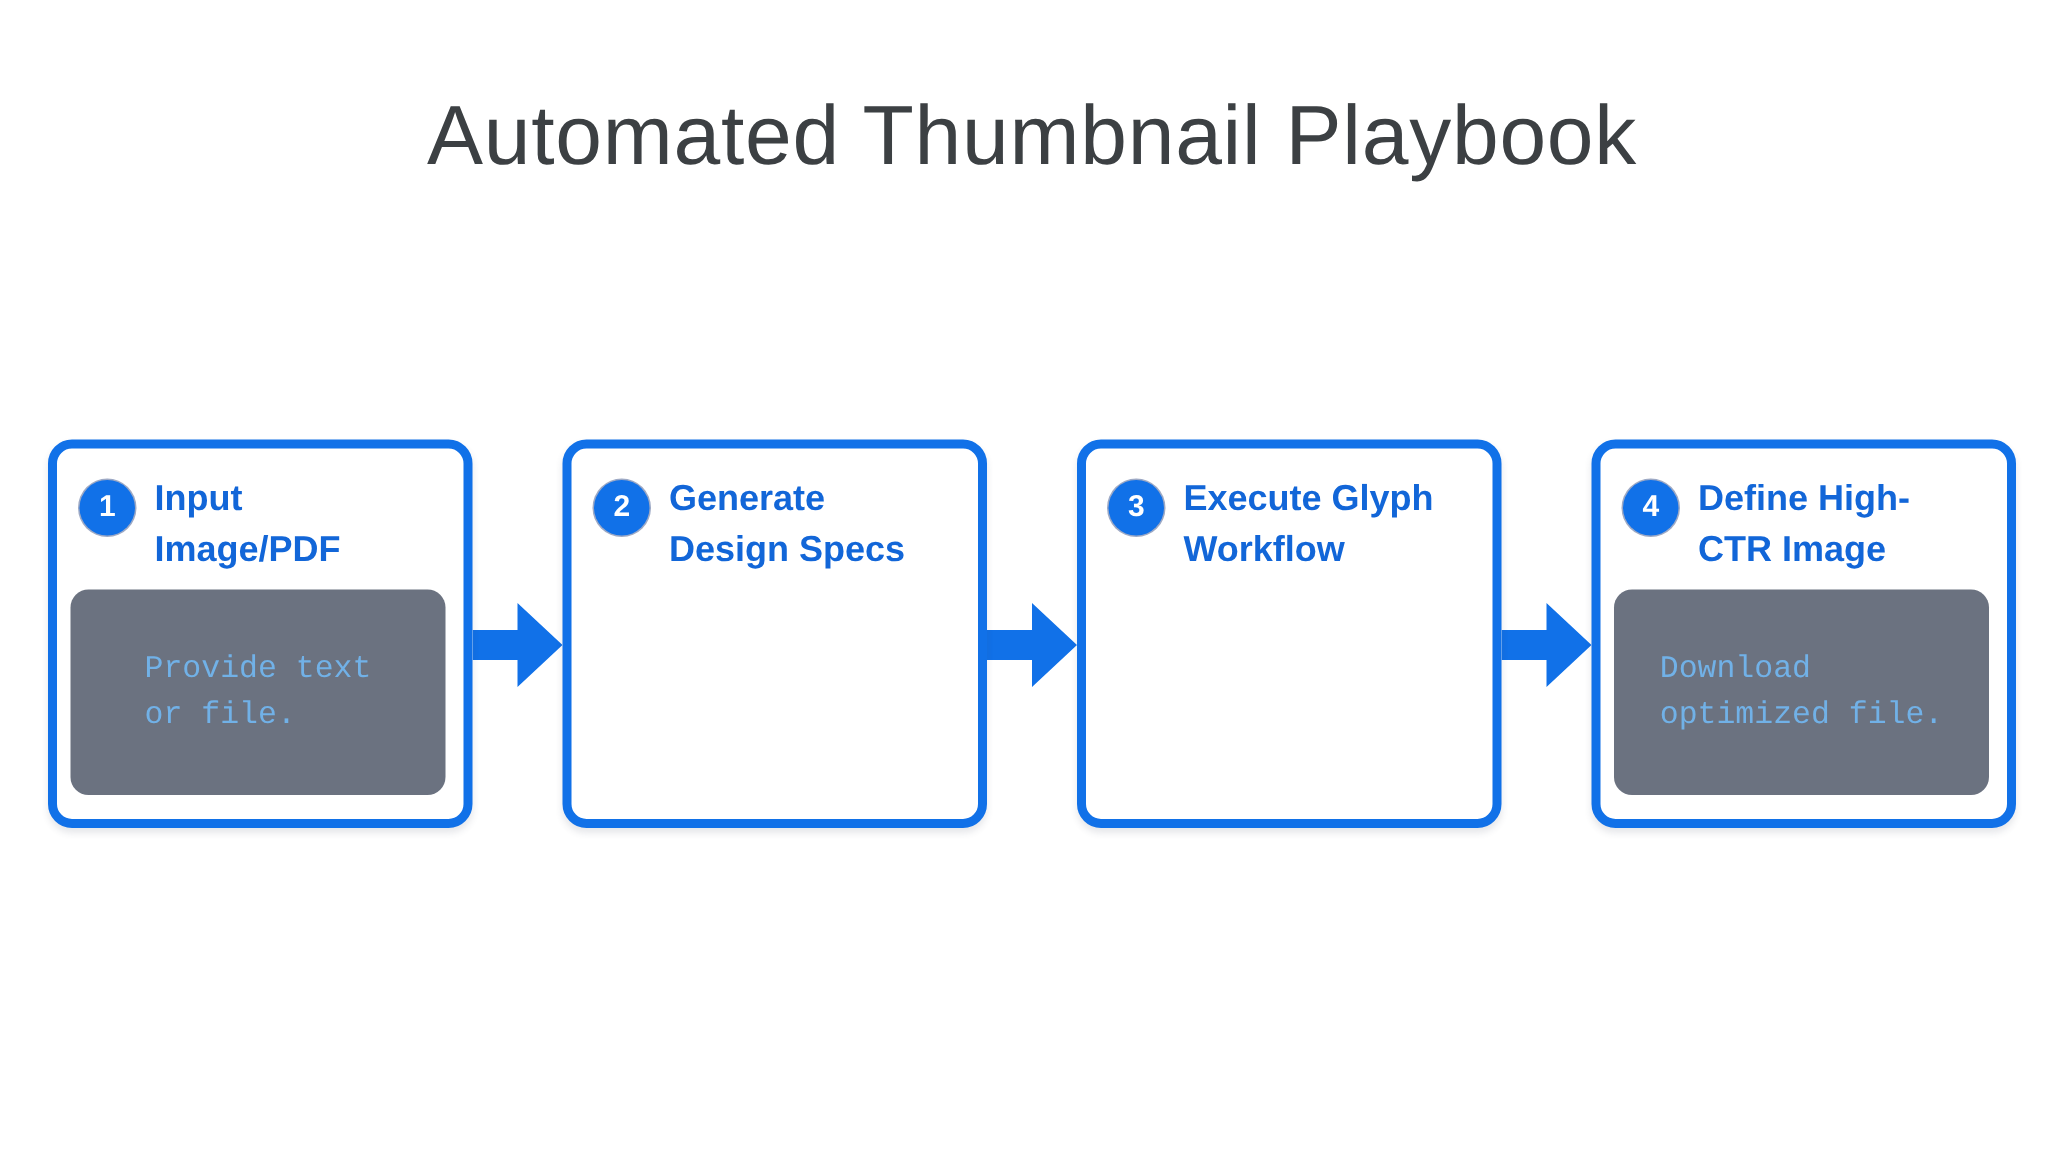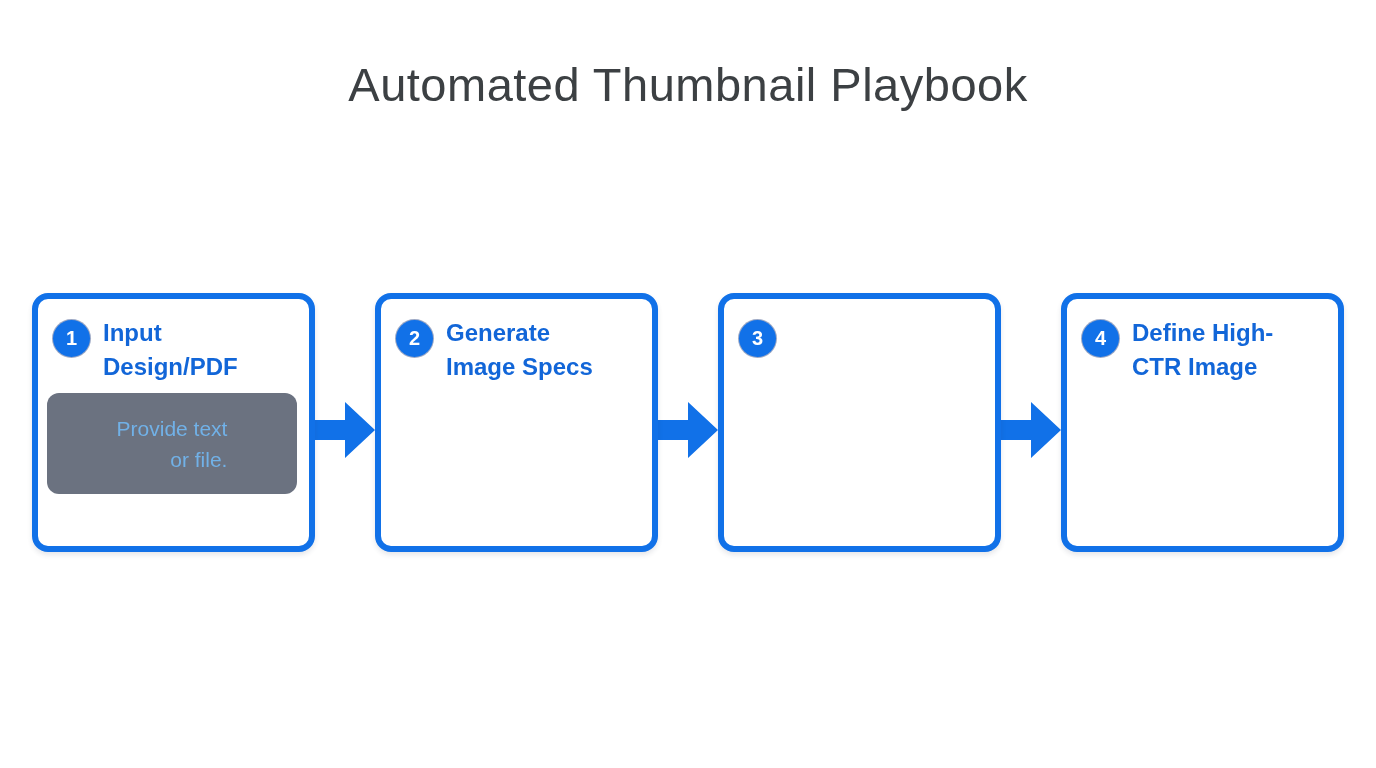--- a/index.html
+++ b/index.html
@@ -12,21 +12,21 @@
   html,body{margin:0;padding:0;}
   body{
     width:1376px;height:768px;
     background:#ffffff;
     font-family:"Liberation Sans", sans-serif;
     position:relative;overflow:hidden;
   }
   .page-title{
     position:absolute;top:57px;left:0;width:100%;
     margin:0;text-align:center;
-    font-size:47px;font-weight:300;letter-spacing:.5px;
+    font-size:56px;font-weight:300;letter-spacing:.5px;
     color:var(--title-gray);
   }
   .flow{
     position:absolute;top:293px;left:32px;
     display:flex;align-items:flex-start;
   }
   .card{
     width:283px;height:259px;box-sizing:border-box;flex:none;
     background:#ffffff;
     border:6px solid var(--blue);
@@ -46,25 +46,26 @@
     display:flex;align-items:center;justify-content:center;
     box-shadow:0 0 0 1px rgba(10,40,110,.4);
   }
   .step-heading{
     margin:0;
     font-size:24px;line-height:34px;font-weight:bold;
     color:var(--heading-blue);
     white-space:pre-line;
   }
   .detail-box{
-    position:absolute;left:9px;right:12px;top:94px;height:101px;
+    position:absolute;left:9px;right:12px;top:94px;height:137px;
     background:var(--box-gray);
     border-radius:12px;
     display:flex;align-items:center;justify-content:center;
-    text-align:right;
+    text-align:left;
+    font-family:Liberation Mono, monospace;
   }
   .detail-text{
     margin:0;
     font-size:21px;line-height:31px;
     color:var(--box-text);
     white-space:pre-line;
   }
   .arrow{
     width:60px;height:58px;flex:none;
     margin-top:108px;
@@ -77,62 +78,68 @@
 
 <main>
   <h1 class="page-title">Automated Thumbnail Playbook</h1>
 
   <div class="flow">
 
     <section class="card">
       <div class="card-head">
         <div class="num-badge">1</div>
         <h2 class="step-heading">Input
-Design/PDF</h2>
+Image/PDF</h2>
       </div>
       <div class="detail-box">
         <p class="detail-text">Provide text
 or file.</p>
       </div>
     </section>
 
     <div class="arrow">
       <svg viewBox="0 0 60 58" xmlns="http://www.w3.org/2000/svg">
           <path d="M0 19 H30 V1 L60 29 L30 57 V39 H0 Z"></path>
         </svg>
     </div>
 
     <section class="card">
       <div class="card-head">
         <div class="num-badge">2</div>
         <h2 class="step-heading">Generate
-Image Specs</h2>
+Design Specs</h2>
       </div>
     </section>
 
     <div class="arrow">
       <svg viewBox="0 0 60 58" xmlns="http://www.w3.org/2000/svg">
           <path d="M0 19 H30 V1 L60 29 L30 57 V39 H0 Z"></path>
         </svg>
     </div>
 
     <section class="card">
       <div class="card-head">
         <div class="num-badge">3</div>
+        <h2 class="step-heading">Execute Glyph
+Workflow</h2>
       </div>
     </section>
 
     <div class="arrow">
       <svg viewBox="0 0 60 58" xmlns="http://www.w3.org/2000/svg">
           <path d="M0 19 H30 V1 L60 29 L30 57 V39 H0 Z"></path>
         </svg>
     </div>
 
     <section class="card">
       <div class="card-head">
         <div class="num-badge">4</div>
         <h2 class="step-heading">Define High-
 CTR Image</h2>
       </div>
+      <div class="detail-box">
+        <p class="detail-text">Download
+optimized file.</p>
+      </div>
     </section>
 
   </div>
 </main>
 
 </body></html>

